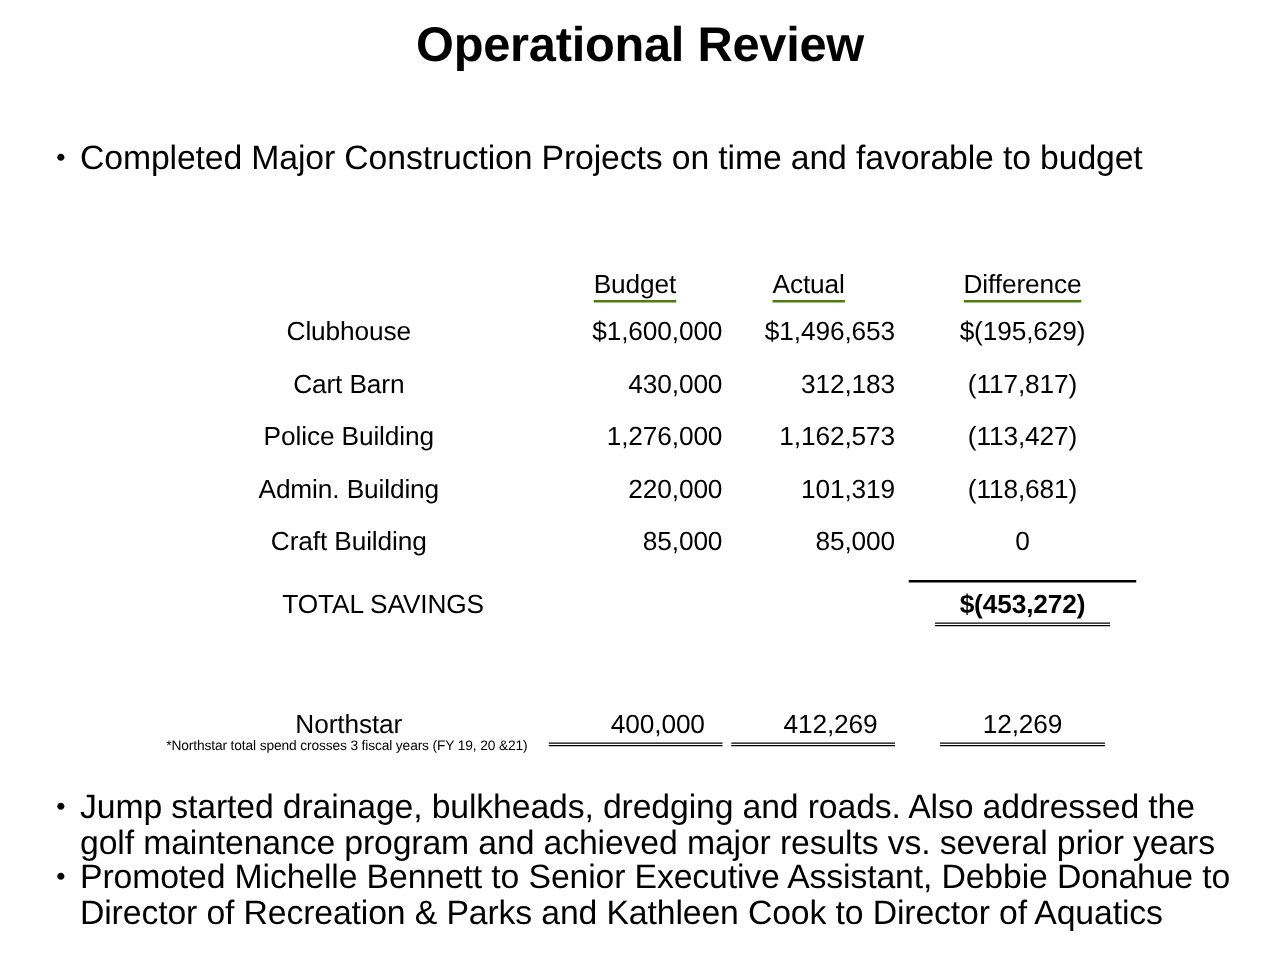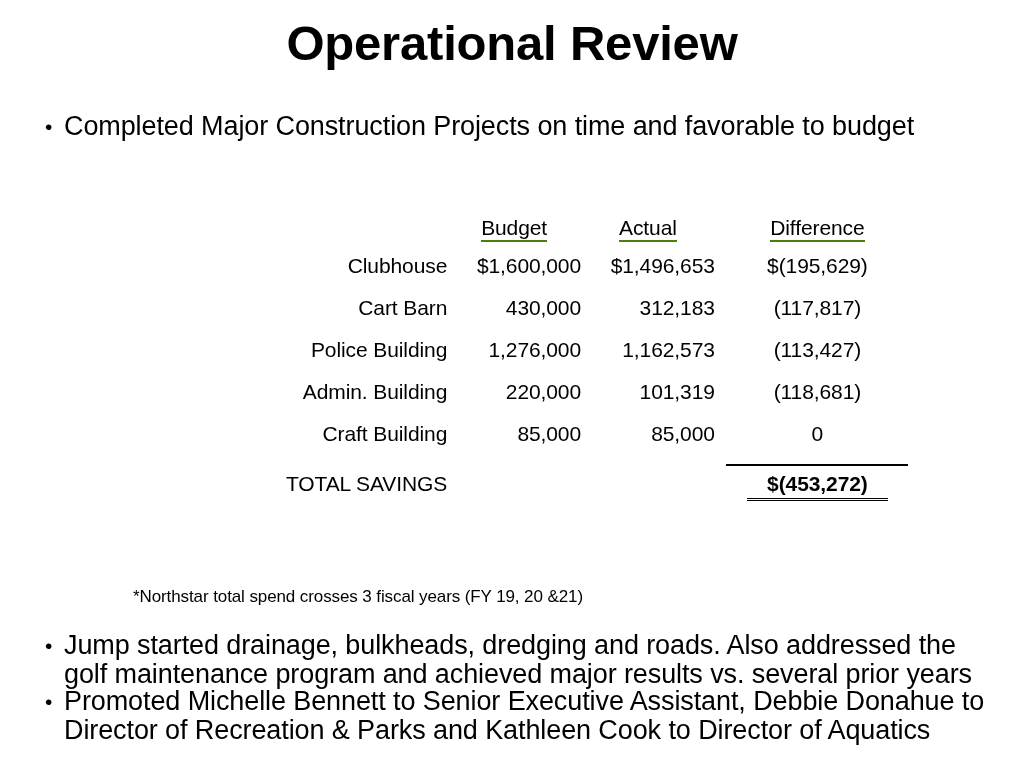--- a/index.html
+++ b/index.html
@@ -16,21 +16,21 @@
     position: relative;
   }
 
   
   .slide-title {
     position: absolute;
     top: 14px;
     left: 0;
     width: 1024px;
     text-align: center;
-    font-size: 49px;
+    font-size: 39px;
     font-weight: bold;
     letter-spacing: -0.2px;
     line-height: 1.2;
   }
 
   
   .bullet-row {
     position: absolute;
     display: flex;
     align-items: flex-start;
@@ -75,21 +75,21 @@
     border-collapse: collapse;
     font-size: 21px;
     letter-spacing: -0.1px;
   }
   .fin-table td, .fin-table th {
     padding: 0;
     font-weight: normal;
     vertical-align: top;
   }
 
-  .col-label  { width: 310px; text-align: right;  padding-left: 15px; }
+  .col-label  { width: 310px; text-align: center;  padding-left: 15px; }
   .col-budget { width: 140px; text-align: right; padding-right: 8px; }
   .col-actual { width: 140px; text-align: right; padding-right: 4px; }
   .col-diff   { width: 210px; text-align: center; }
 
   .hdr td { height: 38px; }
   .hdr .hcell span {
     border-bottom: 2px solid #4d7c0f;
     padding-bottom: 1px;
   }
   .hdr .col-budget { text-align: center; padding-right: 0; }
@@ -131,21 +131,21 @@
   }
   .northstar-row .col-budget .dbl { padding-left: 50px; padding-right: 14px; }
   .northstar-row .col-actual .dbl { padding-left: 42px; padding-right: 14px; }
   .northstar-row .col-diff   .dbl { padding-left: 34px; padding-right: 34px; }
 
   
   .footnote {
     position: absolute;
     top: 588px;
     left: 133px;
-    font-size: 17px;
+    font-size: 11px;
     letter-spacing: -0.1px;
     line-height: 18px;
   }
 </style>
 </head>
 <body>
 
 <div class="slide-title">Operational Review</div>
 
 <div class="bullet-row" id="bullet-top">
@@ -213,20 +213,26 @@
       <td class="col-diff"><span class="dbl">$(453,272)</span></td>
     </tr>
 
     <tr class="spacer-row">
       <td class="col-label"></td>
       <td class="col-budget"></td>
       <td class="col-actual"></td>
       <td class="col-diff"></td>
     </tr>
 
+    <tr class="northstar-row">
+      <td class="col-label">Northstar</td>
+      <td class="col-budget money"><span class="dbl">400,000</span></td>
+      <td class="col-actual money"><span class="dbl">412,269</span></td>
+      <td class="col-diff money"><span class="dbl">12,269</span></td>
+    </tr>
   </tbody>
 </table>
 
 <div class="footnote">*Northstar total spend crosses 3 fiscal years (FY 19, 20 &amp;21)</div>
 
 <div class="bullet-row" id="bullet-b2">
   <span class="bullet-dot">•</span>
   <span class="bullet-text">Jump started drainage, bulkheads, dredging and roads. Also addressed the golf maintenance program and achieved major results vs. several prior years</span>
 </div>
 

